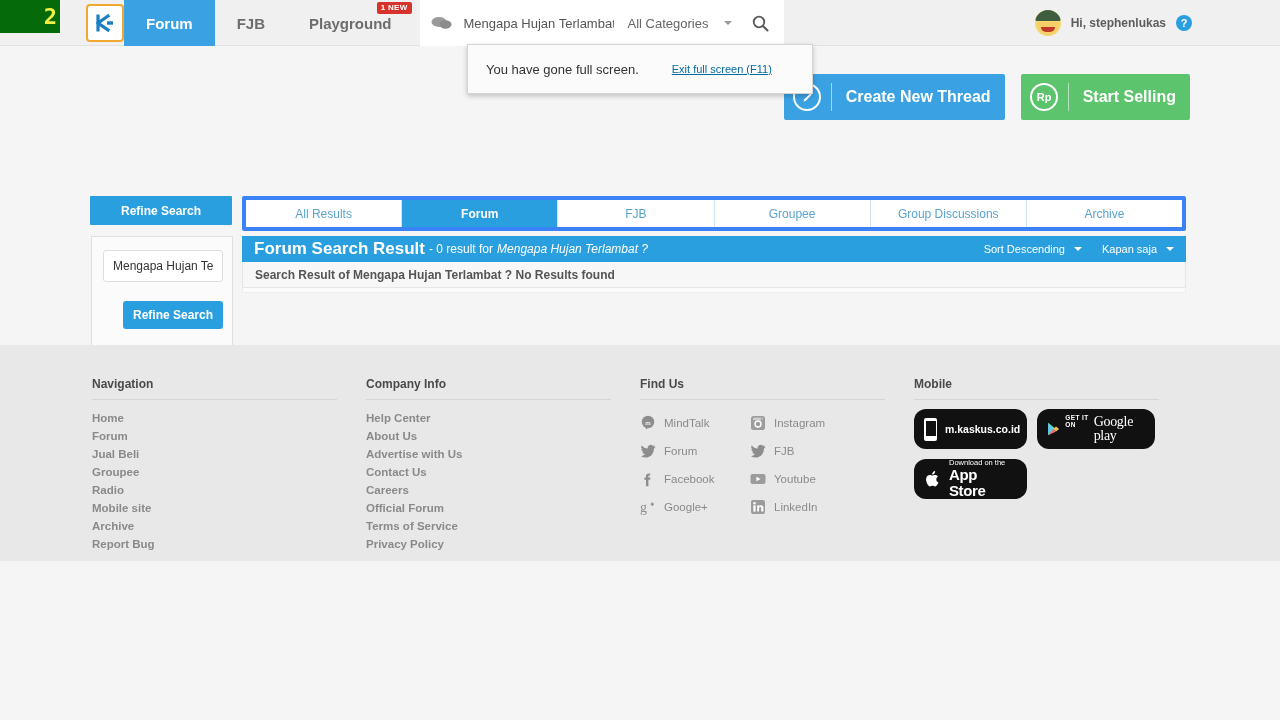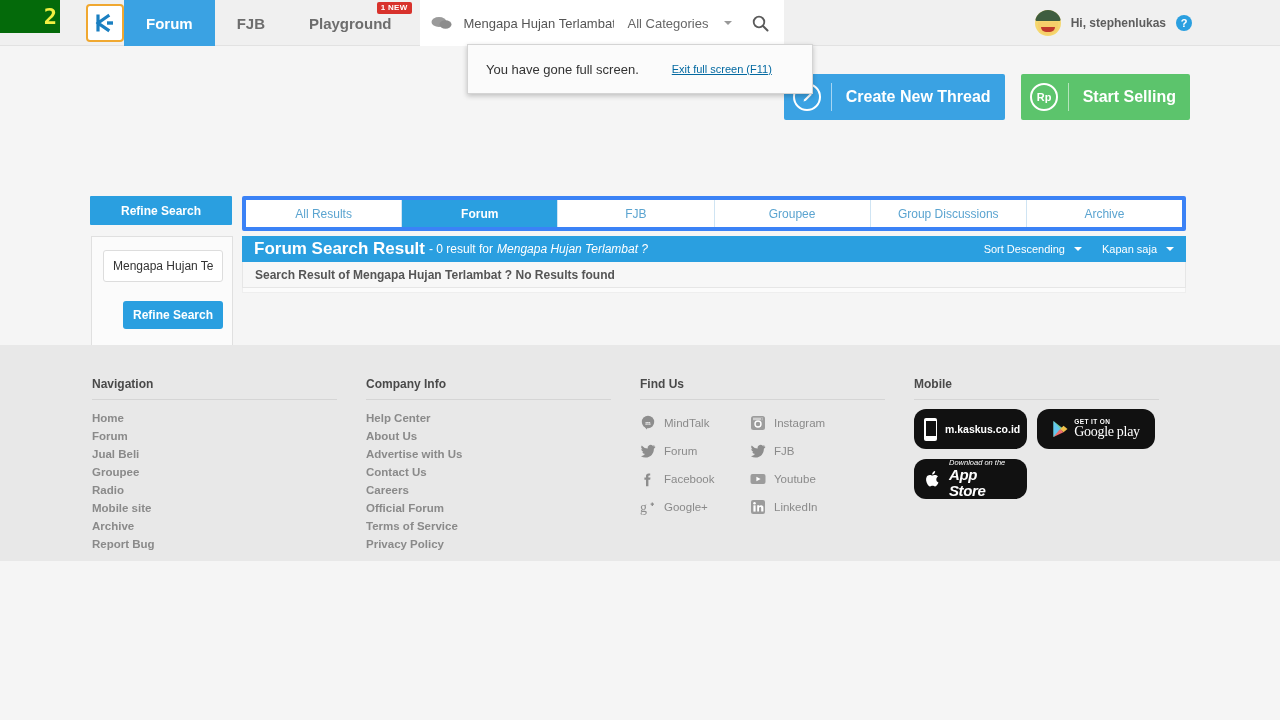--- a/index.html
+++ b/index.html
@@ -349,24 +349,24 @@
     width: 13px; height: 23px; background: #fff;
     border-radius: 2px; position: relative; flex: 0 0 auto;
   }
   .phone-ico::after {
     content: ""; position: absolute;
     left: 1.5px; top: 3px; width: 10px; height: 15px;
     background: #111;
   }
   .msite-txt { color: #fff; font-size: 10.5px; font-weight: bold; }
   .gp-inner { display: flex; align-items: center; gap: 5px; }
-  .gp-txts { display: flex; flex-direction: column; line-height: 1; }
+  .gp-txts { display: flex; flex-direction: row; line-height: 1; }
   .gp-small { color: #fff; font-size: 6.5px; font-weight: bold; letter-spacing: .4px; }
   .gp-big { color: #fff; font-size: 14px; font-family: "Liberation Serif", serif; letter-spacing: -.3px; }
-  .as-txts { display: flex; flex-direction: column; line-height: 1.05; font-style: italic; }
+  .as-txts { display: flex; flex-direction: column; line-height: 1.05; }
   .as-small { color: #fff; font-size: 7.5px; }
   .as-big { color: #fff; font-size: 15px; font-weight: bold; letter-spacing: -.4px; }
 
   .bottom-strip { background: #f5f5f5; height: 159px; }
 </style>
 </head>
 <body>
 
 <div class="topnav">
 

